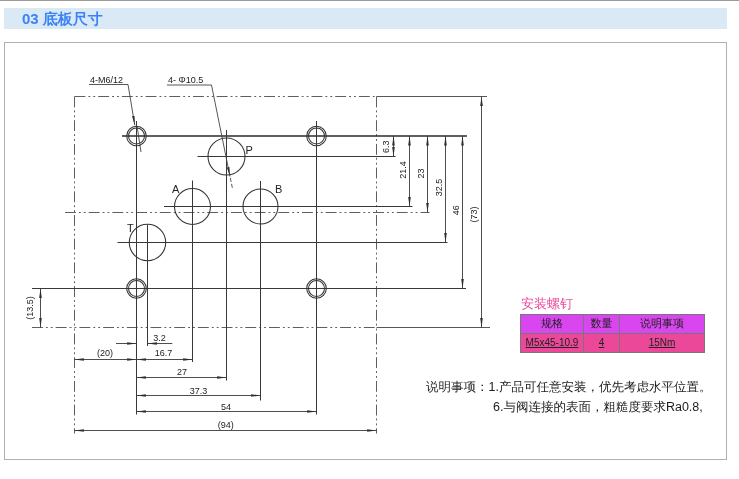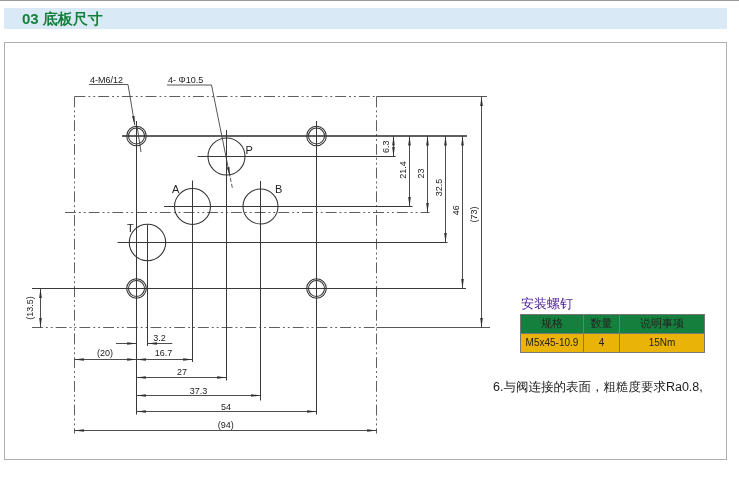--- a/index.html
+++ b/index.html
@@ -1,24 +1,24 @@
 <!DOCTYPE html>
 <html><head>
 <meta charset="utf-8">
 <style>
 html,body{margin:0;padding:0;background:#ffffff;}
 body{width:739px;height:479px;position:relative;font-family:"Liberation Sans",sans-serif;overflow:hidden;}
 .hdr{position:absolute;left:4px;top:8px;width:723px;height:21px;background:#dae9f6;}
-.hdrtxt{position:absolute;left:22px;top:10px;font-size:15px;font-weight:bold;color:#15803d;}
+.hdrtxt{position:absolute;left:22px;top:10px;font-size:15px;font-weight:bold;color:#3b82f6;}
 .frame{position:absolute;left:4px;top:42px;width:721px;height:416px;border:1px solid #b0b0b0;background:#fff;}
-.tbltitle{position:absolute;left:521px;top:295px;font-size:13px;color:#4c1d95;}
+.tbltitle{position:absolute;left:521px;top:295px;font-size:13px;color:#ec4899;}
 .tbl{position:absolute;left:520px;top:313.5px;border-collapse:collapse;font-size:11px;color:#222;}
 .tbl td{border:1px solid #777;text-align:center;padding:0;white-space:nowrap;}
-.tbl .hrow td{background:#15803d;height:18px;}
-.tbl .drow td{background:#eab308;height:18px;font-size:10px;}
+.tbl .hrow td{background:#d946ef;height:18px;}
+.tbl .drow td{background:#ec4899;height:18px;font-size:10px;text-decoration:underline;}
 .notes{position:absolute;left:426px;top:378px;font-size:12.5px;color:#1c1c1c;line-height:19.8px;white-space:nowrap;}
 .notes .ind{padding-left:67px;}
 .notes .ind2{padding-left:76px;}
 </style>
 </head>
 <body>
 
 <div style="position:absolute;left:0;top:0;width:739px;height:1px;background:#9a9a9a;"></div>
 
 <div class="hdr"></div>
@@ -198,14 +198,15 @@
       </tr>
 <tr class="drow">
         <td>M5x45-10.9</td>
         <td>4</td>
         <td>15Nm</td>
       </tr>
 </tbody>
   </table>
 
 <div class="notes">
+<div>说明事项：1.产品可任意安装，优先考虑水平位置。</div>
 <div class="ind">6.与阀连接的表面，粗糙度要求Ra0.8,</div>
 </div>
 
 </body></html>

